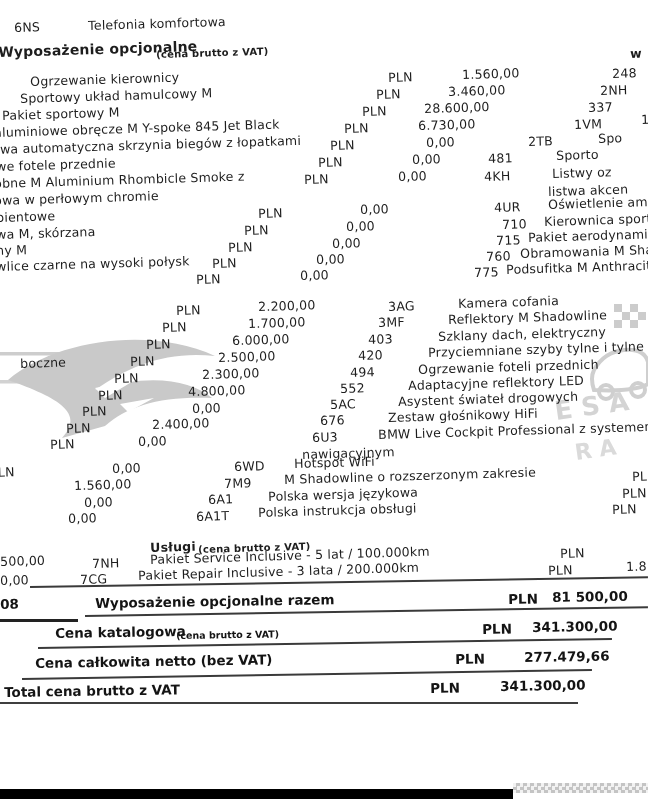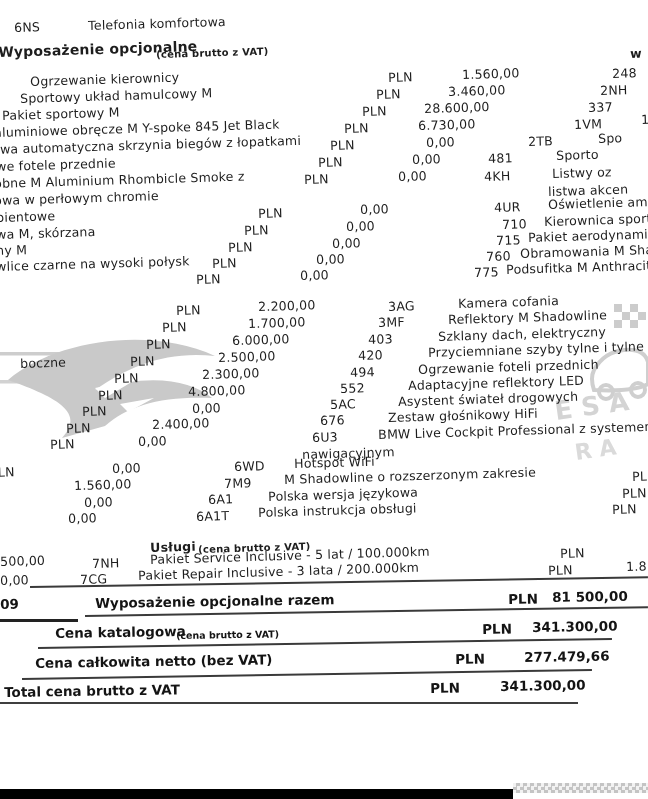--- a/index.html
+++ b/index.html
@@ -203,21 +203,21 @@
 <span class="ln" style="left:150px;top:552px">Pakiet Service Inclusive - 5 lat / 100.000km</span>
 <span class="ln" style="left:560px;top:546px">PLN</span>
 
 <span class="ln" style="left:80px;top:572px">7CG</span>
 <span class="ln" style="left:138px;top:568px">Pakiet Repair Inclusive - 3 lata / 200.000km</span>
 <span class="ln" style="left:548px;top:563px">PLN</span>
 <span class="ln" style="left:626px;top:559px">1.8</span>
 
 <div class="rule" style="left:30px;top:586px;width:618px;"></div>
 
-<span class="ln2" style="left:0px;top:596px">09</span>
+<span class="ln2" style="left:0px;top:596px">08</span>
 <div class="rule flat" style="left:0px;top:619px;width:78px;height:2.5px;background:#222;"></div>
 
 <span class="ln2" style="left:95px;top:595px">Wyposażenie opcjonalne razem</span>
 <span class="ln2" style="left:508px;top:591px">PLN</span>
 <span class="ln2" style="left:552px;top:589px">81 500,00</span>
 <div class="rule" style="left:85px;top:615px;width:563px;"></div>
 
 <span class="ln2" style="left:55px;top:625px">Cena katalogowa</span>
 <span class="ln2 xs" style="left:176px;top:630px">(cena brutto z VAT)</span>
 <span class="ln2" style="left:482px;top:621px">PLN</span>

